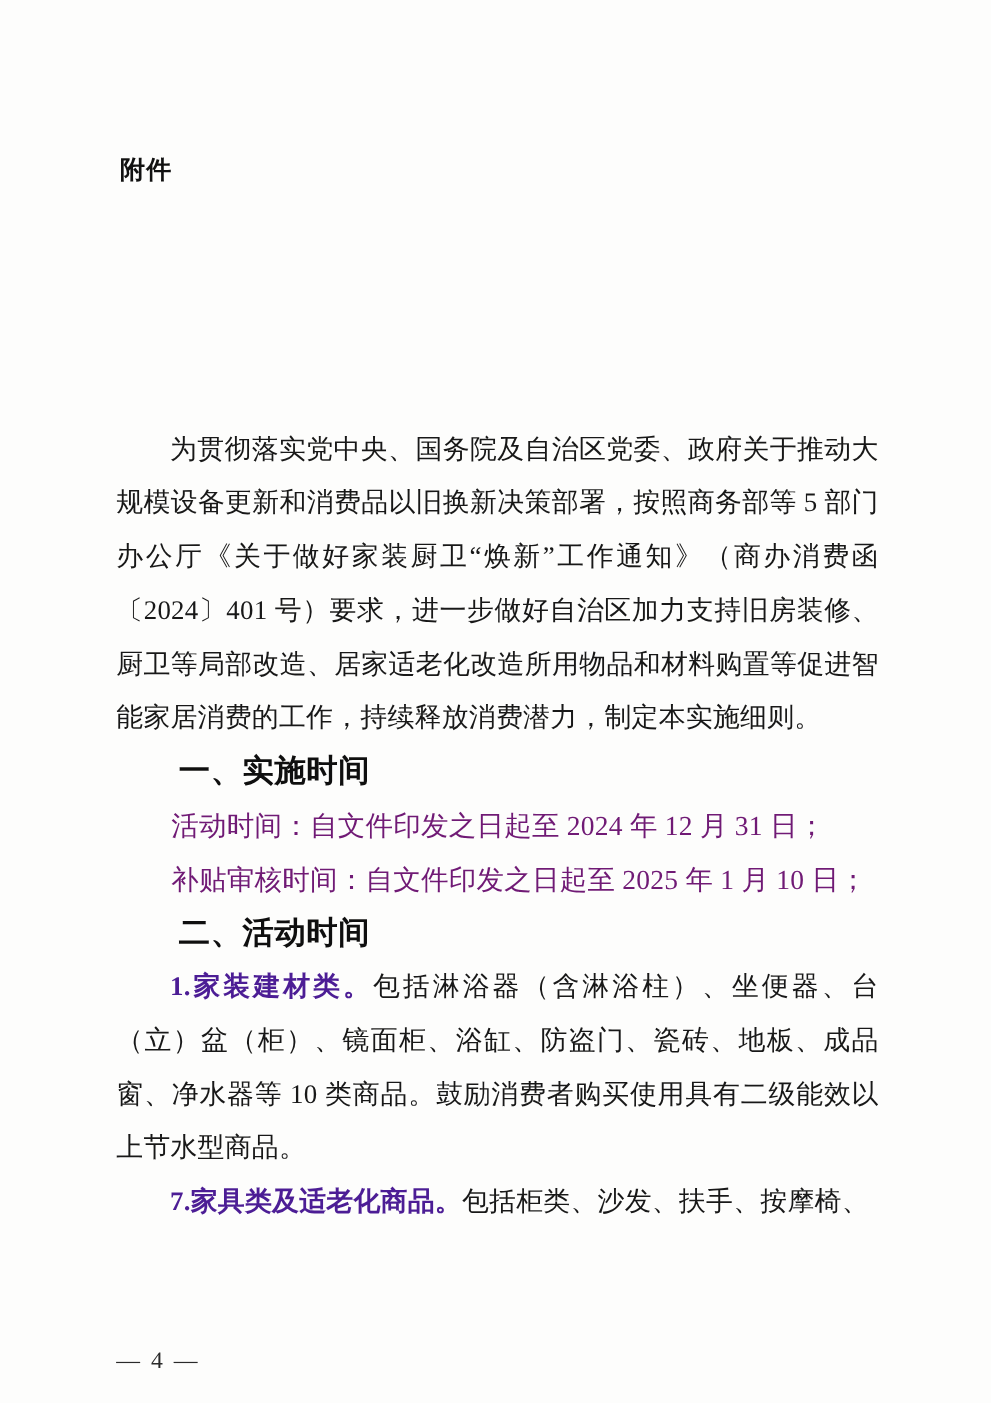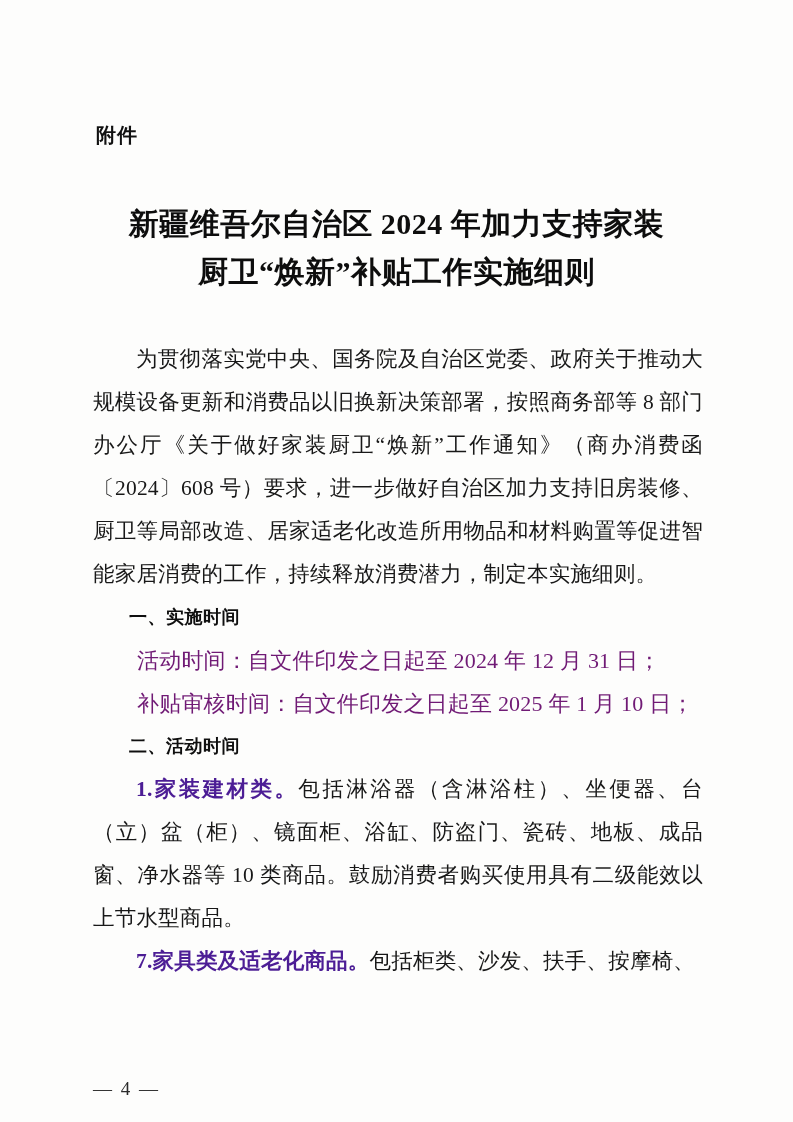--- a/index.html
+++ b/index.html
@@ -77,21 +77,21 @@
     line-height: 43px;
     letter-spacing: 0.2px;
     color: #701a75;
     white-space: nowrap;
   }
   .line.indent { padding-left: 2em; }
 
   .heading {
     font-family: "Liberation Sans", "DejaVu Sans", sans-serif;
     font-weight: bold;
-    font-size: 18px;
+    font-size: 25px;
     line-height: 43px;
     padding-left: 2em;
     letter-spacing: 0.5px;
     color: #0f0f0f;
     white-space: nowrap;
   }
 
   .subheading {
     font-size: 21.5px;
     line-height: 43px;
@@ -118,28 +118,24 @@
     color: #2a2a2a;
   }
 </style>
 </head>
 <body>
 
 <div class="page">
 
   <div class="attach-label">附件</div>
 
-  <div class="doc-title">
-    <span class="tline">新疆维吾尔自治区 2024 年加力支持家装</span>
-    <span class="tline">厨卫“焕新”补贴工作实施细则</span>
-  </div>
 
   <div class="body-block">
 
-    <p class="para indent">为贯彻落实党中央、国务院及自治区党委、政府关于推动大规模设备更新和消费品以旧换新决策部署，按照商务部等 8 部门办公厅《关于做好家装厨卫“焕新”工作通知》（商办消费函〔2024〕608 号）要求，进一步做好自治区加力支持旧房装修、厨卫等局部改造、居家适老化改造所用物品和材料购置等促进智能家居消费的工作，持续释放消费潜力，制定本实施细则。</p>
+    <p class="para indent">为贯彻落实党中央、国务院及自治区党委、政府关于推动大规模设备更新和消费品以旧换新决策部署，按照商务部等 5 部门办公厅《关于做好家装厨卫“焕新”工作通知》（商办消费函〔2024〕401 号）要求，进一步做好自治区加力支持旧房装修、厨卫等局部改造、居家适老化改造所用物品和材料购置等促进智能家居消费的工作，持续释放消费潜力，制定本实施细则。</p>
 
     <div class="heading">一、实施时间</div>
 
     <div class="line indent">活动时间：自文件印发之日起至 2024 年 12 月 31 日；</div>
     <div class="line indent">补贴审核时间：自文件印发之日起至 2025 年 1 月 10 日；</div>
 
     <div class="heading">二、活动时间</div>
 
 
     <p class="para itemized"><span class="item-label">1.家装建材类。</span><span>包括淋浴器（含淋浴柱）、坐便器、台（立）盆（柜）、镜面柜、浴缸、防盗门、瓷砖、地板、成品窗、净水器等 10 类商品。鼓励消费者购买使用具有二级能效以上节水型商品。</span></p>

